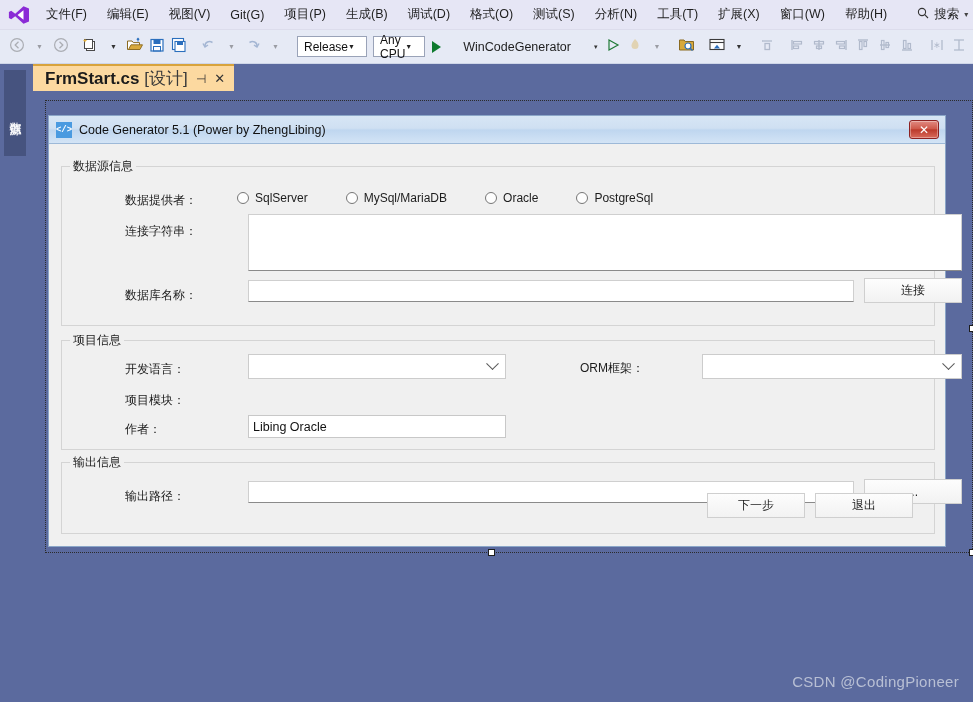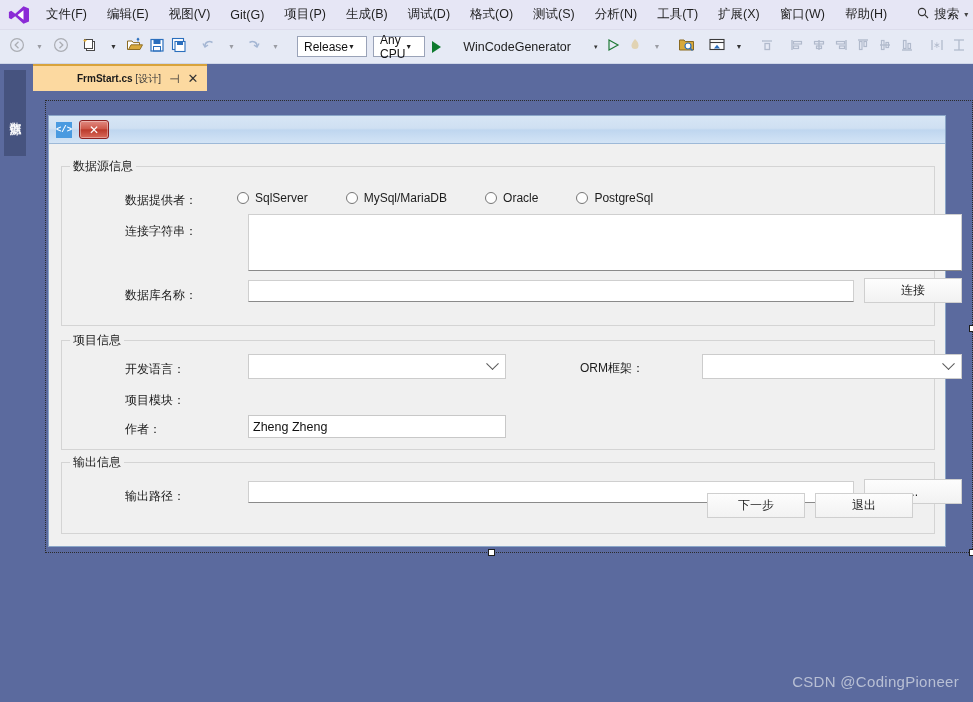--- a/index.html
+++ b/index.html
@@ -96,21 +96,21 @@
     background: #5b6a9e;
     display: flex; align-items: flex-end;
   }
   .tab {
     height: 27px; background: #fcd9a0;
     display: flex; align-items: center; gap: 8px;
     padding: 0 9px 0 12px;
     border-top: 2px solid #d8a33c;
     cursor: default;
   }
-  .tab-title { font-size: 10px; font-weight: bold; color: #1b1b1b; white-space: nowrap; margin-left: 32px; }
+  .tab-title { font-size: 17px; font-weight: bold; color: #1b1b1b; white-space: nowrap; }
   .tab-title .dim { font-weight: normal; color: #3a3a3a; }
   .tab-pin { font-size: 12px; color: #333; }
   .tab-close { font-size: 13px; color: #333; line-height: 1; }
 
   
   .leftdock {
     position: absolute; left: 0; top: 64px;
     width: 33px; height: 638px;
     background: #5b6a9e;
   }
@@ -559,20 +559,21 @@
     <div class="adorner">
       <div class="handle" style="right:-4px; top:224px;"></div>
       <div class="handle" style="left:442px; bottom:-4px;"></div>
       <div class="handle" style="right:-4px; bottom:-4px;"></div>
     </div>
 
     <div class="winform" style="left:15px; top:24px;">
 
       <div class="form-titlebar">
         <div class="form-icon">&lt;/&gt;</div>
+        <div class="form-title">Code Generator 5.1  (Power by ZhengLibing)</div>
         <div class="form-close">✕</div>
       </div>
 
       <div class="form-body">
 
         <div class="groupbox" style="left:12px; top:22px; width:874px; height:160px;">
           <div class="gb-headline"></div>
           <div class="gb-title">数据源信息</div>
 
           <div class="lbl" style="left:63px; top:26px;">数据提供者：</div>
@@ -614,21 +615,21 @@
           </div>
 
           <div class="lbl" style="left:518px; top:20px;">ORM框架：</div>
           <div class="combo" style="left:640px; top:14px; width:260px; height:25px;">
             <span class="chev"></span>
           </div>
 
           <div class="lbl" style="left:63px; top:52px;">项目模块：</div>
 
           <div class="lbl" style="left:63px; top:81px;">作者：</div>
-          <div class="tbox plain" style="left:186px; top:75px; width:258px; height:23px;">Zheng Zheng</div>
+          <div class="tbox plain" style="left:186px; top:75px; width:258px; height:23px;">Libing Oracle</div>
         </div>
 
         <div class="groupbox" style="left:12px; top:318px; width:874px; height:72px;">
           <div class="gb-headline"></div>
           <div class="gb-title">输出信息</div>
 
           <div class="lbl" style="left:63px; top:26px;">输出路径：</div>
           <div class="tbox" style="left:186px; top:19px; width:606px; height:22px;"></div>
           <div class="btn" style="left:802px; top:17px; width:98px; height:25px;">...</div>
         </div>

